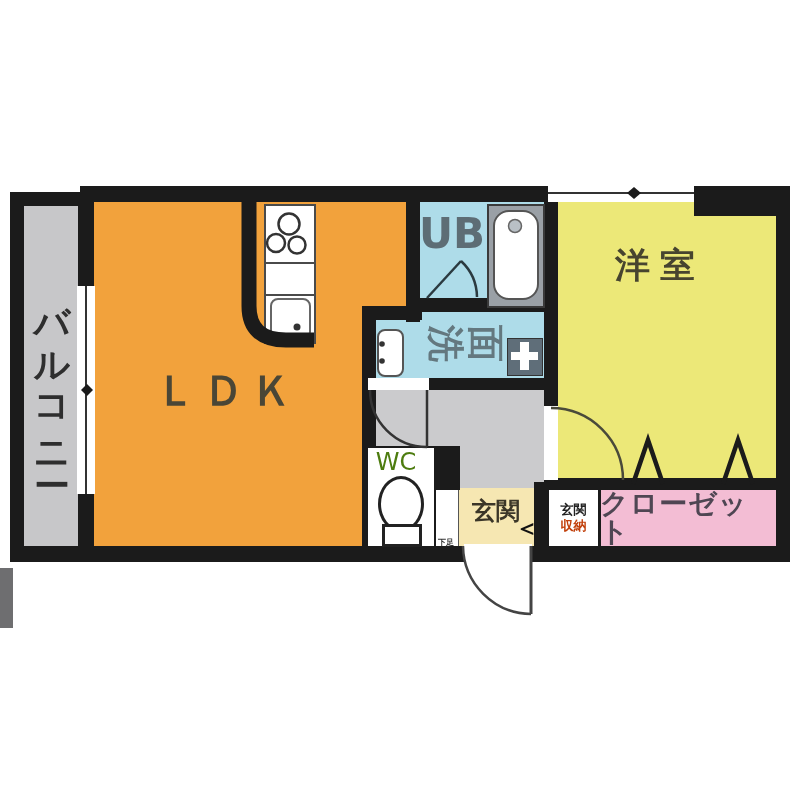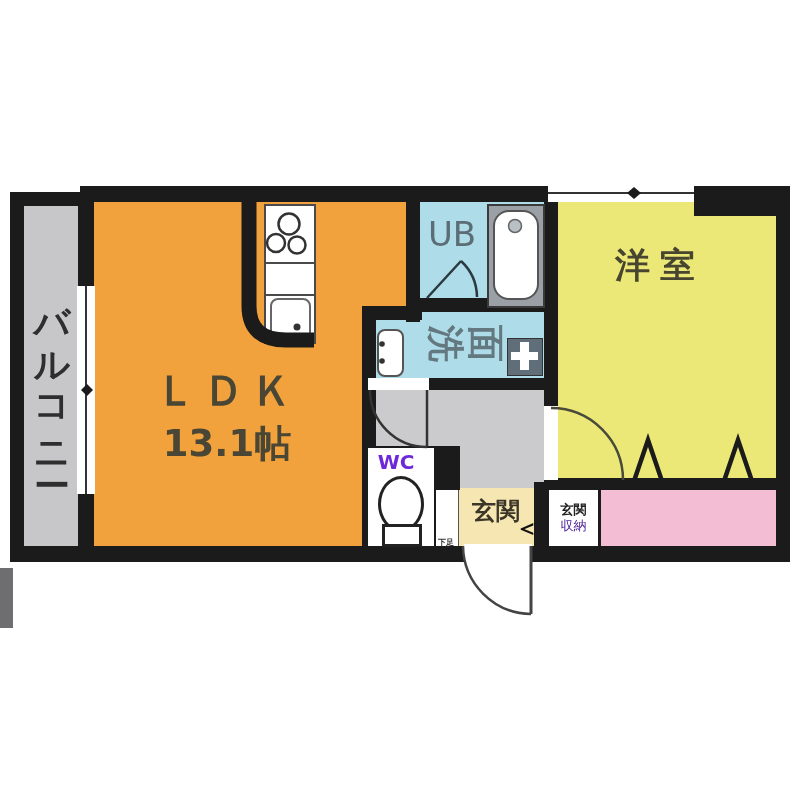--- a/index.html
+++ b/index.html
@@ -100,38 +100,38 @@
     <polyline points="723,484 738,440 753,484" fill="none" stroke="#1b1b1b" stroke-width="4.5"></polyline>
 
     <polygon points="87,384 93,390 87,396 81,390" fill="#1b1b1b"></polygon>
     <polygon points="634,187 641,193 634,199 627,193" fill="#1b1b1b"></polygon>
   </svg>
 
   <div class="lbl" style="left:24px;top:212px;width:56px;height:328px;writing-mode:vertical-rl;
               font-size:36px;letter-spacing:5px;color:#2e2e2e;font-weight:600;">バルコニー</div>
 
   <div class="lbl" style="left:118px;top:368px;width:218px;height:46px;font-size:42px;letter-spacing:6px;text-align:right;">ＬＤＫ</div>
-  <div class="lbl" style="left:118px;top:422px;width:218px;height:42px;font-size:37px;">13.1帖</div>
 
   <div class="lbl" style="left:560px;top:240px;width:200px;height:50px;font-size:35px;letter-spacing:10px;color:#47442f;">洋室</div>
 
-  <div class="lbl" style="left:422px;top:212px;width:60px;height:44px;font-size:34px;font-weight:400;color:var(--labelgray);">UB</div>
+  <div class="lbl" style="left:422px;top:212px;width:60px;height:44px;font-size:42px;font-weight:700;color:var(--labelgray);">UB</div>
 
   <div class="lbl" style="left:424px;top:316px;width:82px;height:54px;gap:3px;color:#64787f;">
     <span style="display:inline-block;transform:rotate(90deg);font-size:37px;font-weight:700;">洗</span>
     <span style="display:inline-block;transform:rotate(90deg);font-size:37px;font-weight:700;">面</span>
   </div>
 
-  <div class="lbl" style="left:368px;top:450px;width:56px;height:24px;font-size:20px;font-weight:700;color:#6d28d9;">WC</div>
+  <div class="lbl" style="left:368px;top:450px;width:56px;height:24px;font-size:24px;font-weight:400;color:#4d7c0f;">WC</div>
 
   <div class="lbl" style="left:458px;top:496px;width:76px;height:30px;font-size:24px;font-weight:700;color:#3b3628;">玄関</div>
   <div class="lbl" style="left:514px;top:514px;width:26px;height:28px;font-size:24px;font-weight:900;color:#111;">＜</div>
 
   <div class="abs" style="left:547px;top:488px;width:49px;height:56px;background:#fff;border:2px solid #1b1b1b;
               display:flex;flex-direction:column;align-items:center;justify-content:center;">
     <span style="font-size:13px;font-weight:700;color:#222;line-height:1.2;">玄関</span>
-    <span style="font-size:13px;font-weight:400;color:#4c1d95;line-height:1.2;">収納</span>
+    <span style="font-size:13px;font-weight:700;color:#c2410c;line-height:1.2;">収納</span>
   </div>
 
+  <div class="lbl" style="left:600px;top:500px;width:176px;height:36px;font-size:28px;font-weight:700;letter-spacing:1px;color:#4f4653;">クローゼット</div>
 
   <div class="lbl" style="left:434px;top:492px;width:24px;height:14px;font-size:8px;font-weight:700;color:#333;margin-top:44px;">下足</div>
 
 </div>
 
 </body></html>

